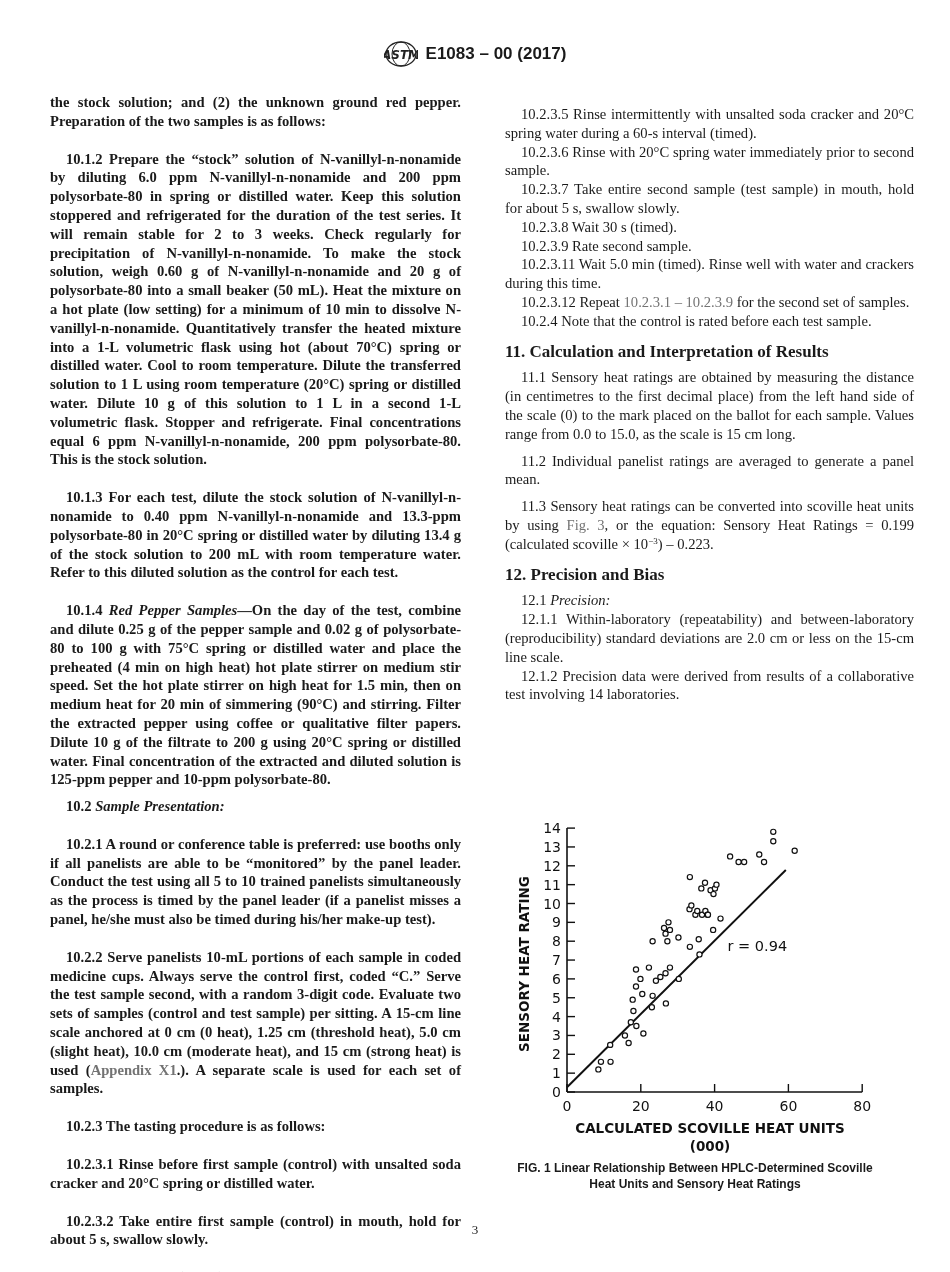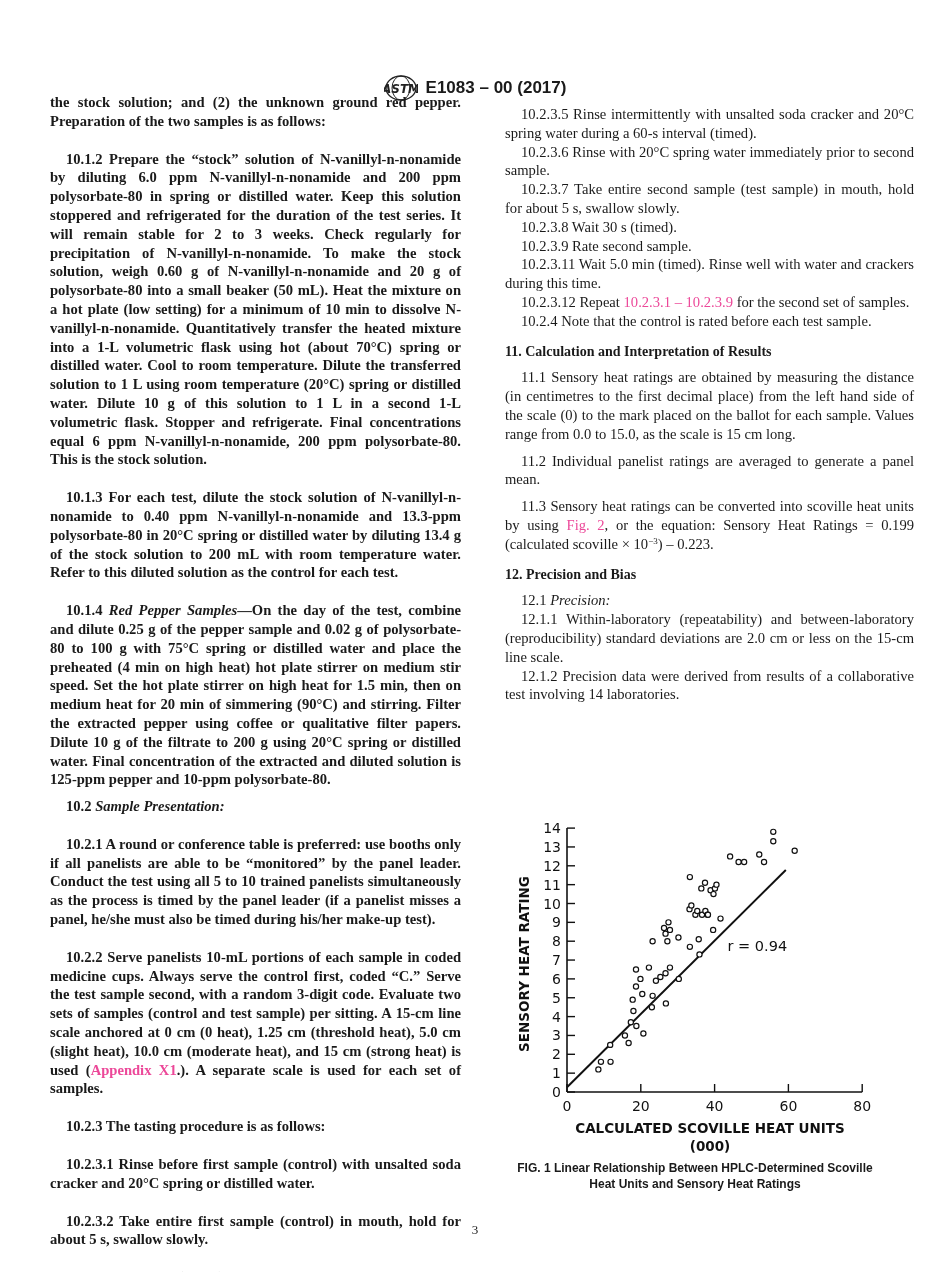--- a/index.html
+++ b/index.html
@@ -1,30 +1,30 @@
 <!DOCTYPE html>
 <html><head>
 <meta charset="utf-8">
 <style>
   html, body { margin: 0; padding: 0; background: #ffffff; }
   body { width: 950px; height: 1272px; position: relative; overflow: hidden;
          font-family: "Liberation Serif", "DejaVu Serif", serif; color: #1a1a1a; }
-  .header { position: absolute; top: 74px; left: 0; width: 950px; text-align: center;
+  .header { position: absolute; top: 40px; left: 0; width: 950px; text-align: center;
             font-family: "Liberation Sans", "DejaVu Sans", sans-serif; font-weight: bold; font-size: 17px;
             display: flex; justify-content: center; align-items: center; gap: 8px; }
   .logo { width: 34px; height: 28px; display: inline-block; }
   .col { position: absolute; top: 93px; font-size: 14.6px; line-height: 18.8px; text-align: justify; }
   .col.left { left: 50px; width: 411px; font-weight: bold; }
   .col.right { left: 505px; width: 409px; margin-top: 12px; }
   .col p { margin: 0 0 0 0; text-indent: 16px; hyphens: manual; }
   .col p.noind { text-indent: 0; }
   .col p.gap { margin-top: 19px; }
   .col p.gap2 { margin-top: 8px; }
-  .col h2 { font-size: 14px; font-weight: bold; margin: 12px 0 7px 0; }
-  .red { color: #ec4899; }
+  .col h2 { font-size: 17px; font-weight: bold; margin: 12px 0 7px 0; }
+  .red { color: #737373; }
   em { font-style: italic; }
   sup { font-size: 9px; line-height: 0; vertical-align: 5px; }
   .figure { position: absolute; left: 510px; top: 815px; width: 380px; height: 340px; }
   .caption { position: absolute; left: 490px; top: 1160px; width: 410px; text-align: center;
              font-family: Liberation Sans, sans-serif; font-weight: bold; font-size: 12px; line-height: 16px; }
   .pagenum { position: absolute; top: 1222px; left: 0; width: 950px; text-align: center; font-size: 13px; }
   svg text { font-family: "DejaVu Sans", "Liberation Sans", sans-serif; }
 </style>
 </head>
 <body>
@@ -58,21 +58,21 @@
   <p>10.2.3.6 Rinse with 20°C spring water immediately prior to second sample.</p>
   <p>10.2.3.7 Take entire second sample (test sample) in mouth, hold for about 5 s, swallow slowly.</p>
   <p>10.2.3.8 Wait 30 s (timed).</p>
   <p>10.2.3.9 Rate second sample.</p>
   <p>10.2.3.11 Wait 5.0 min (timed). Rinse well with water and crackers during this time.</p>
   <p><span>10.2.3.12 Repeat </span><span class="red">10.2.3.1 – 10.2.3.9</span><span> for the second set of samples.</span></p>
   <p>10.2.4 Note that the control is rated before each test sample.</p>
   <h2>11. Calculation and Interpretation of Results</h2>
   <p>11.1 Sensory heat ratings are obtained by measuring the distance (in centimetres to the first decimal place) from the left hand side of the scale (0) to the mark placed on the ballot for each sample. Values range from 0.0 to 15.0, as the scale is 15 cm long.</p>
   <p class="gap2">11.2 Individual panelist ratings are averaged to generate a panel mean.</p>
-  <p class="gap2"><span>11.3 Sensory heat ratings can be converted into scoville heat units by using </span><span class="red">Fig. 2</span><span>, or the equation: Sensory Heat Ratings = 0.199 (calculated scoville × 10</span><sup>−3</sup><span>) – 0.223.</span></p>
+  <p class="gap2"><span>11.3 Sensory heat ratings can be converted into scoville heat units by using </span><span class="red">Fig. 3</span><span>, or the equation: Sensory Heat Ratings = 0.199 (calculated scoville × 10</span><sup>−3</sup><span>) – 0.223.</span></p>
   <h2>12. Precision and Bias</h2>
   <p><span>12.1 </span><em>Precision:</em></p>
   <p>12.1.1 Within-laboratory (repeatability) and between-laboratory (reproducibility) standard deviations are 2.0 cm or less on the 15-cm line scale.</p>
   <p>12.1.2 Precision data were derived from results of a collaborative test involving 14 laboratories.</p>
 </div>
 
 <div class="figure">
   <svg id="chart" width="380" height="340" viewBox="0 0 380 340">
       <line x1="57" y1="13.099999999999966" x2="57" y2="277" stroke="#111" stroke-width="1.6"></line>
       <line x1="57" y1="277" x2="352.2" y2="277" stroke="#111" stroke-width="1.6"></line>

